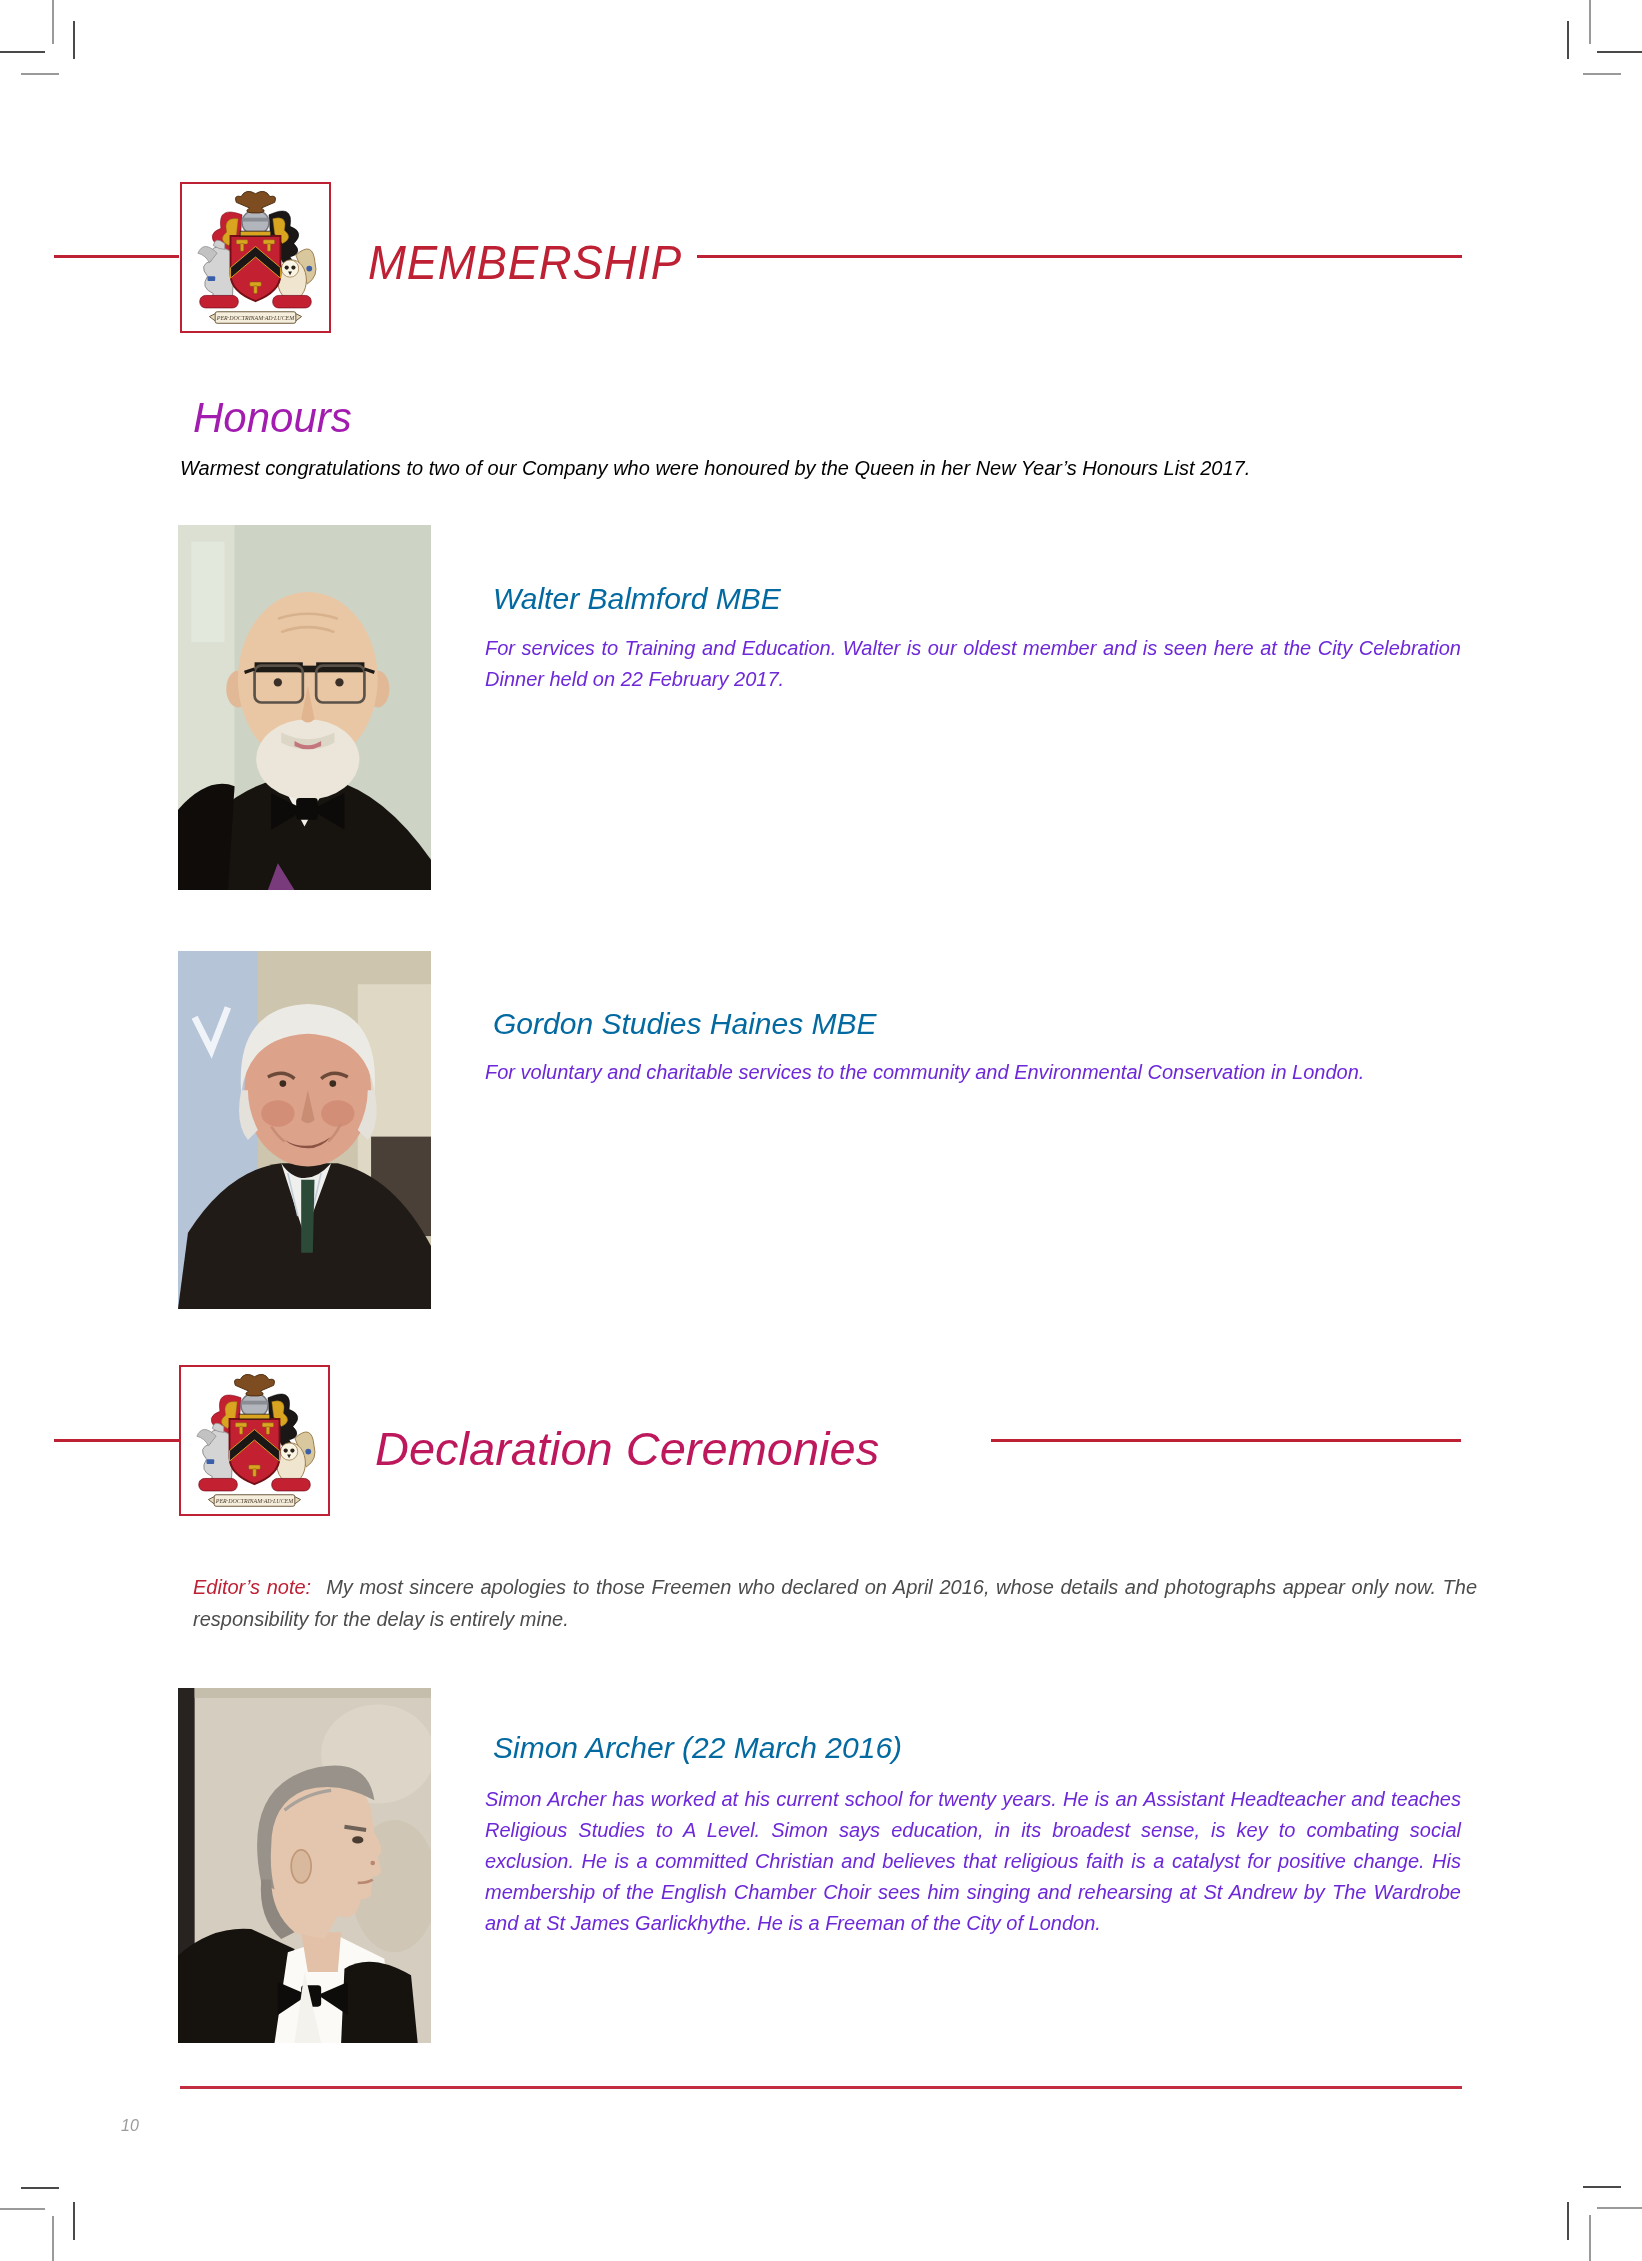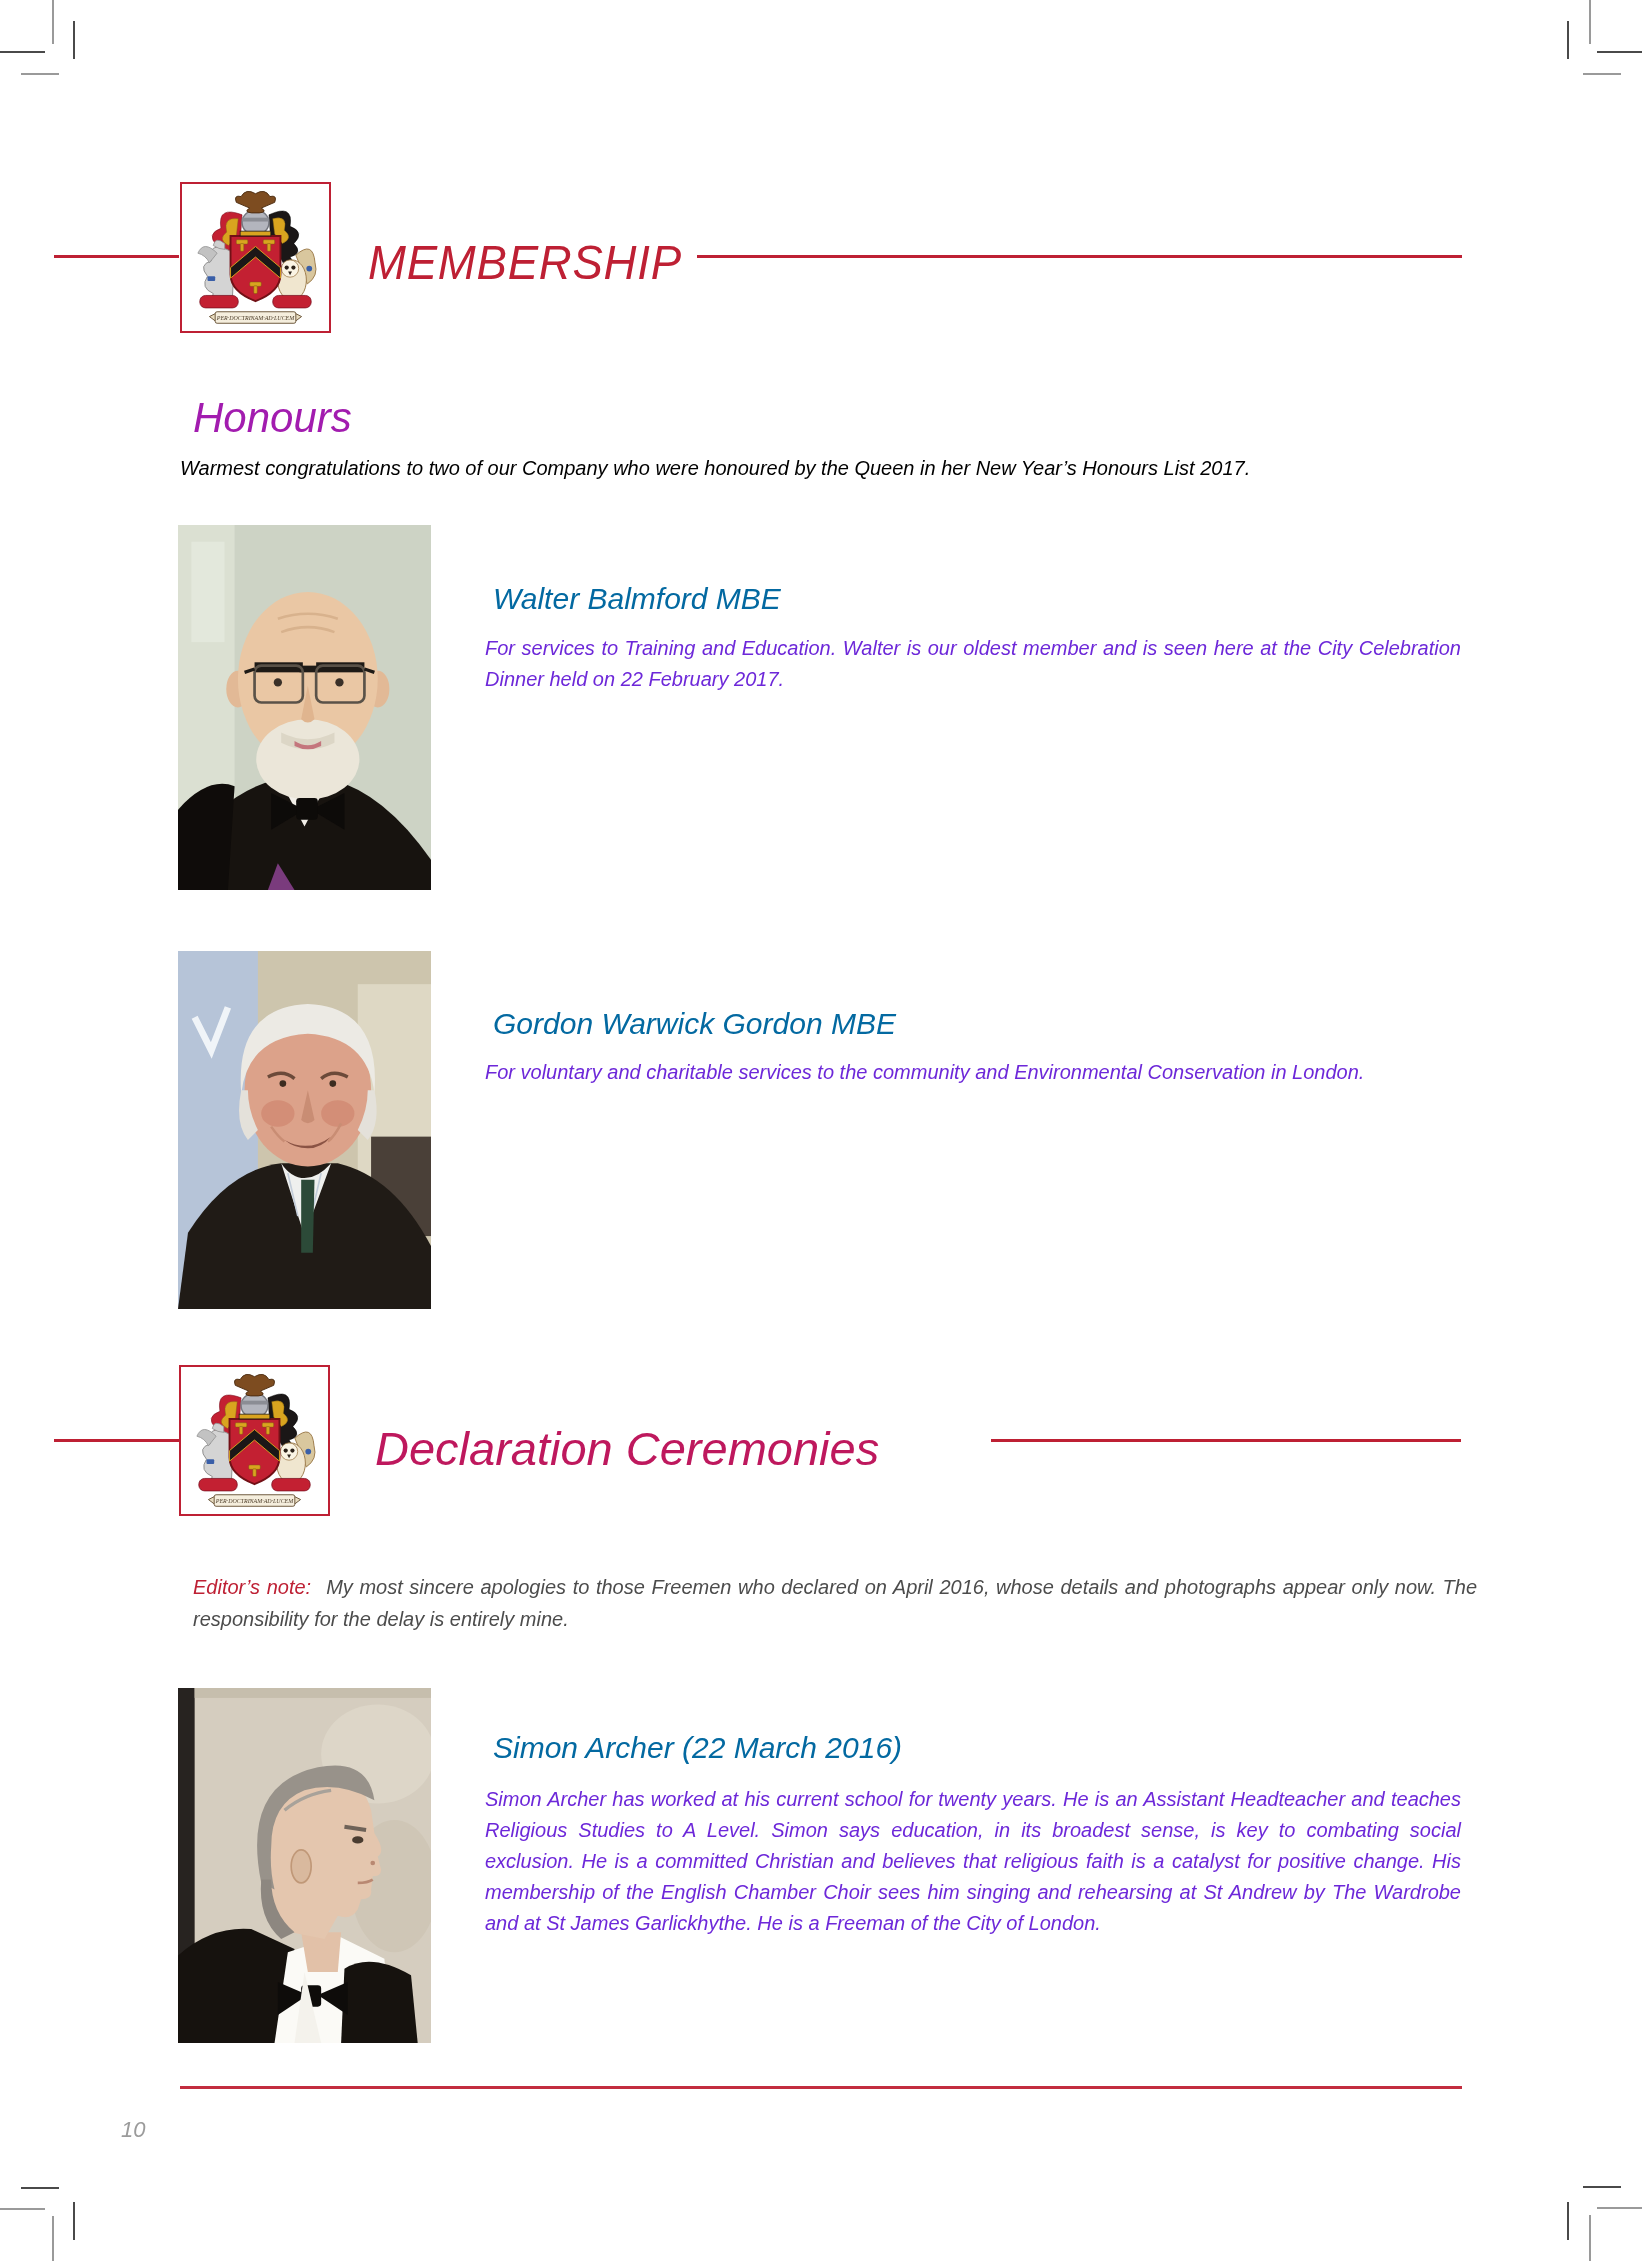--- a/index.html
+++ b/index.html
@@ -71,21 +71,21 @@
   #editor-note{
     position:absolute;left:180px;top:1558px;width:1284px;margin:13px;
     font-size:20px;line-height:32px;color:#4c4c4c;
     text-align:justify;text-justify:inter-word;
   }
   .accent-text{color:#be2034;margin-right:8.4px;}
   
   #footer-rule{left:180px;top:2086px;width:1282px;background:#c22d3f;}
   #page-number{
     position:absolute;left:121px;top:2117px;
-    font-size:22px;color:#9b9b9b;
+    font-size:16px;color:#9b9b9b;
   }
 </style>
 </head>
 <body>
 
 <svg width="0" height="0" style="position:absolute" aria-hidden="true">
   <symbol id="crest" viewBox="0 0 140 150">
 
     <path d="M56 30 Q30 20 34 44 Q18 50 30 62 Q20 72 34 76 Q26 86 40 84 L54 58 Z" fill="#c32032" stroke="#7a1020" stroke-width="0.6"></path>
     <path d="M52 34 Q36 32 40 48 Q30 56 42 62 L50 52 Z" fill="#d9a41f" stroke="#8a6510" stroke-width="0.5"></path>
@@ -221,21 +221,21 @@
       <path d="M118 84 Q122 104 114 114 L108 108 Q114 96 114 84 Z" fill="#e4e1da"></path>
       <path d="M54 76 Q63 71 70 77" stroke="#6b4a3a" stroke-width="2" fill="none"></path>
       <path d="M86 77 Q93 71 102 76" stroke="#6b4a3a" stroke-width="2" fill="none"></path>
       <circle cx="63" cy="80" r="2" fill="#3c2c20"></circle>
       <circle cx="93" cy="80" r="2" fill="#3c2c20"></circle>
       <path d="M78 84 L74 102 Q78 106 82 102 Z" fill="#c98d74"></path>
       <path d="M64 114 Q78 122 92 112 Q86 119 78 119 Q70 119 64 114 Z" fill="#8a5344"></path>
       <path d="M56 106 Q60 112 64 115 M98 104 Q94 112 90 115" stroke="#c98d74" stroke-width="1.5" fill="none"></path>
     </svg>
   </div>
-  <h3 class="entry-name" id="name-gordon">Gordon Warwick Gordon MBE</h3>
+  <h3 class="entry-name" id="name-gordon">Gordon Studies Haines MBE</h3>
   <p class="entry-desc" id="desc-gordon">For voluntary and charitable services to the community and Environmental Conservation in London.</p>
 
   <div class="hline" id="dec-rule-l"></div>
   <div class="crest-box" id="dec-crest">
     <svg class="crest-svg" viewBox="0 0 140 150">
         <use href="#crest"></use>
       </svg>
   </div>
   <h1 id="dec-title">Declaration Ceremonies</h1>
   <div class="hline" id="dec-rule-r"></div>

